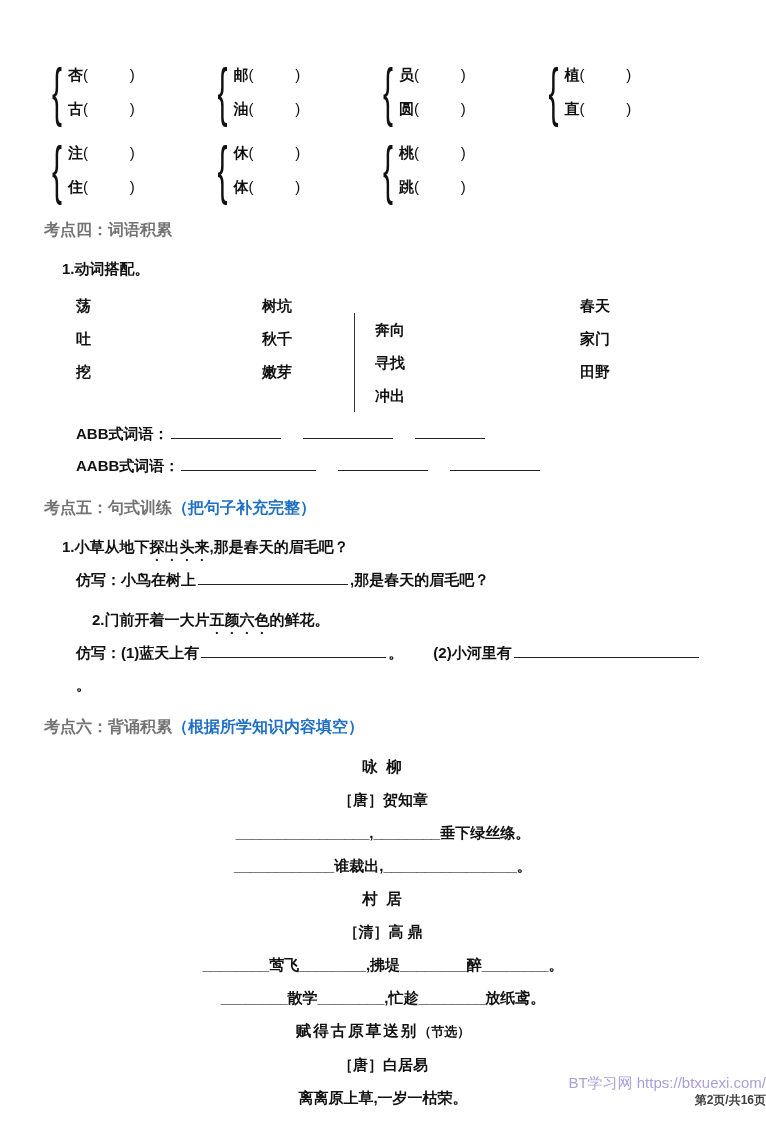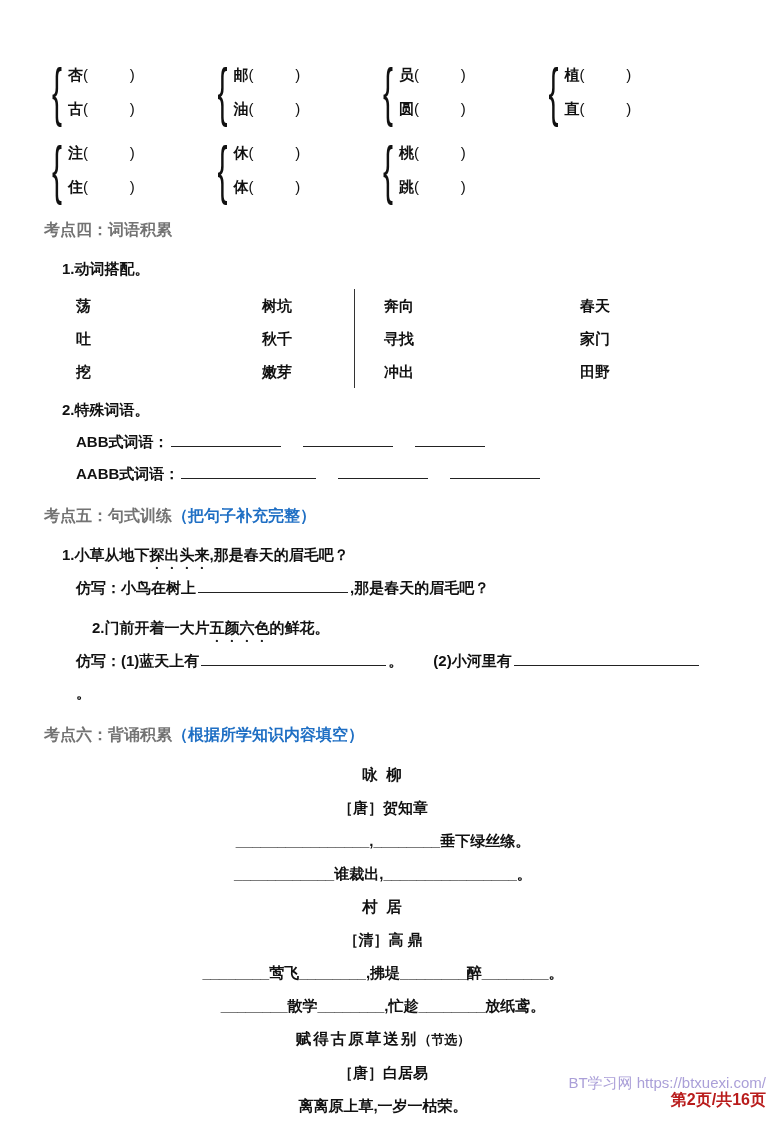--- a/index.html
+++ b/index.html
@@ -32,21 +32,21 @@
   .line { line-height:32px; }
   .indent { margin-left:10px; }
   .indent2 { margin-left:24px; }
 
   
   .verb-table { display:flex; margin:4px 0 6px 24px; }
   .verb-col { display:flex; flex-direction:column; }
   .verb-col .cell { height:33px; line-height:33px; }
   .vc1 { width:186px; }
   .vc2 { width:92px; }
-  .vc3 { width:226px; border-left:1.5px solid #333; padding-left:29px; }
+  .vc3 { width:226px; border-left:1.5px solid #333; padding-left:20px;margin-top:24px; }
   .vc4 { width:auto; }
 
   
   .blank { display:inline-block; border-bottom:1.2px solid #222; height:15px; vertical-align:baseline; margin:0 2px; }
   .b70  { width:70px; }
   .b90  { width:90px; }
   .b110 { width:110px; }
   .b135 { width:135px; }
   .b150 { width:150px; }
   .b185 { width:185px; }
@@ -64,21 +64,21 @@
   
   .poem-block { text-align:center; }
   .poem-title { font-weight:800; font-size:15.5px; line-height:33px; letter-spacing:2px; }
   .poem-title .small-note { font-size:13px; letter-spacing:0; }
   .poem-author { line-height:33px; font-weight:600; }
   .poem-line { line-height:33px; font-weight:600; white-space:pre; }
 
   
   .footer { position:absolute; left:0; right:0; bottom:14px; text-align:right; }
   .footer-site { color:#aa9fd8; font-size:15px; font-weight:500; line-height:18px; }
-  .footer-page { color:#b91c1c; font-size:16px; font-weight:600; line-height:16px; }
+  .footer-page { color:#404040; font-size:12px; font-weight:600; line-height:16px; }
 </style>
 </head>
 <body>
 
 <div class="sheet">
 
   <div class="char-grid">
 
     <div class="pair">
       <span class="brace">{</span>
@@ -155,21 +155,20 @@
         <div class="cell">寻找</div>
         <div class="cell">冲出</div>
       </div>
       <div class="verb-col vc4">
         <div class="cell">春天</div>
         <div class="cell">家门</div>
         <div class="cell">田野</div>
       </div>
     </div>
 
-    <div class="line indent">2.特殊词语。</div>
     <div class="line indent2">
       <span>ABB式词语：</span><span class="blank b110"></span><span class="gap18"></span><span class="blank b90"></span><span class="gap18"></span><span class="blank b70"></span>
     </div>
     <div class="line indent2">
       <span>AABB式词语：</span><span class="blank b135"></span><span class="gap18"></span><span class="blank b90"></span><span class="gap18"></span><span class="blank b90"></span>
     </div>
   </div>
 
   <div>
     <div class="sec-head">

